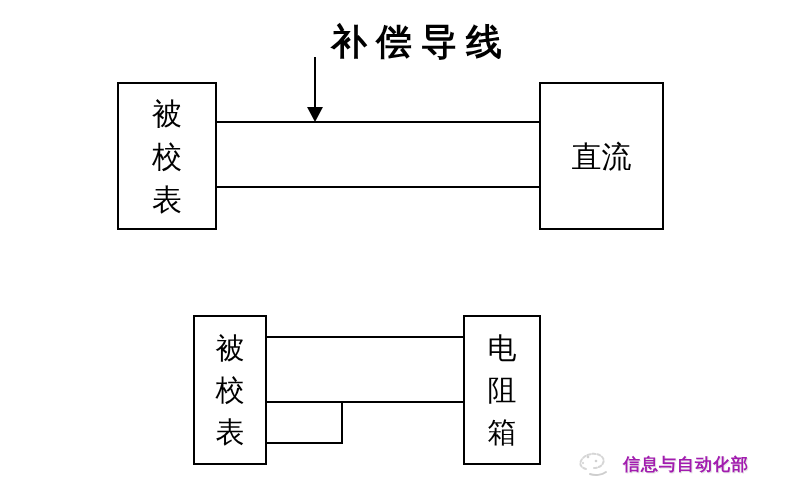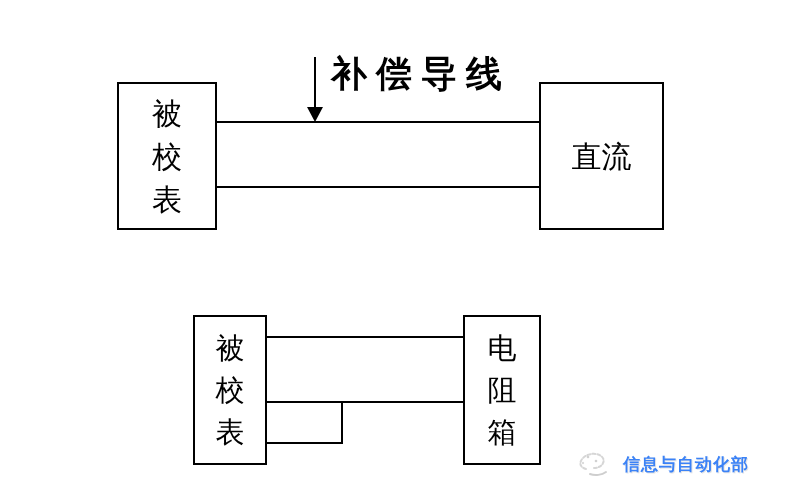--- a/index.html
+++ b/index.html
@@ -14,21 +14,20 @@
   .stage { position:absolute; left:0; top:0; width:800px; height:500px; }
 
   .diagram-title {
     position:absolute;
     left:331px; top:18px;
     font-size:36px;
     font-weight:bold;
     letter-spacing:9px;
     white-space:nowrap;
     color:#000;
-    margin-top:32px;
   }
 
   .arrow-line {
     position:absolute;
     left:314px; top:57px;
     width:2px; height:51px;
     background:#000;
   }
   .arrow-head {
     position:absolute;
@@ -77,21 +76,21 @@
     display:flex;
     align-items:center;
     gap:9px;
   }
   .wm-logo { width:38px; height:34px; opacity:0.85; }
   .wm-text {
     font-family:Liberation Mono, monospace;
     font-size:17px;
     font-weight:bold;
     letter-spacing:1px;
-    color:#3b82f6;
+    color:#a21caf;
     text-shadow:1px 1px 0 #e6e6e6;
     white-space:nowrap;
   }
 </style>
 </head>
 <body>
 
 <div class="stage">
 
   <div class="diagram-title">补偿导线</div>

